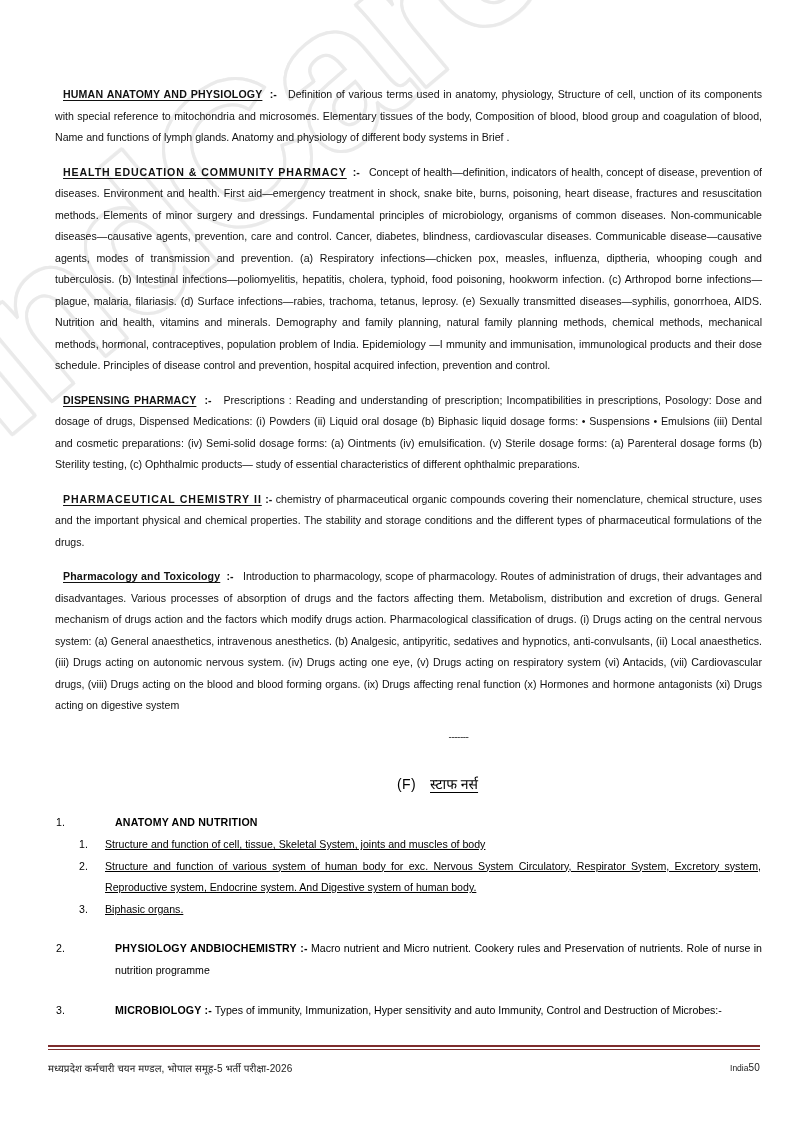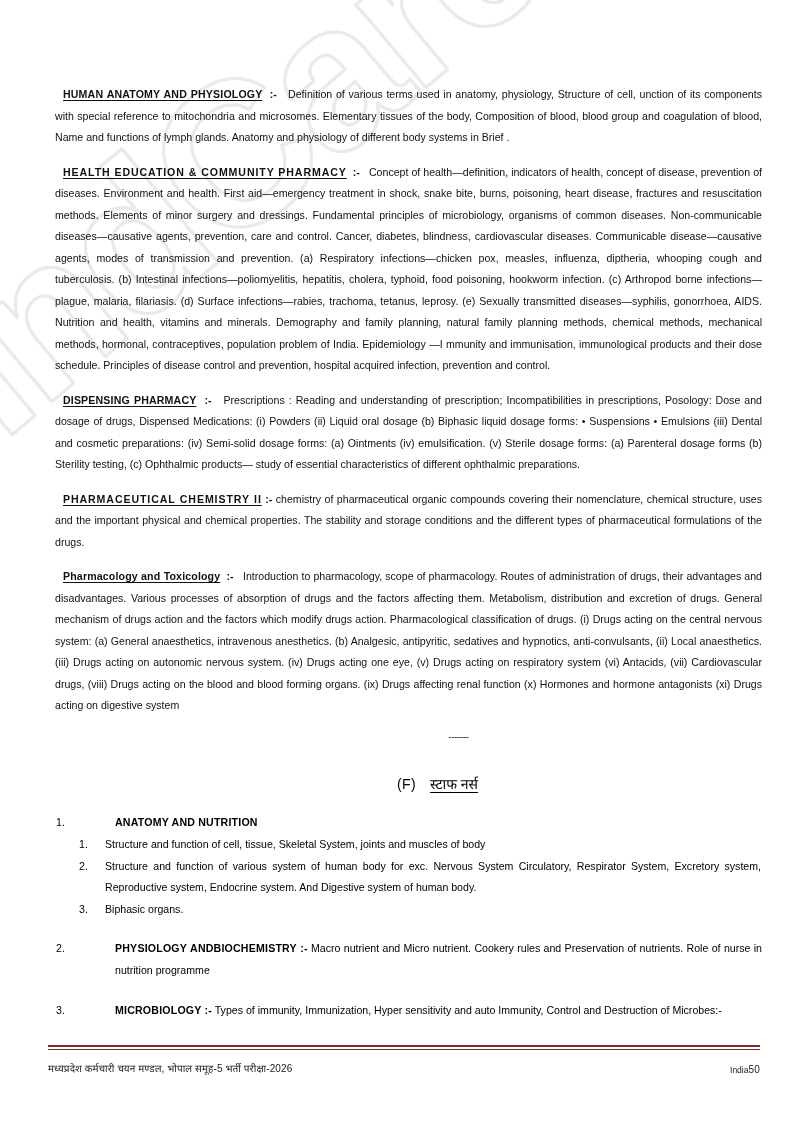--- a/index.html
+++ b/index.html
@@ -146,20 +146,21 @@
   .lvl2 > .num {
     width: 50px;
     flex: 0 0 50px;
     padding-left: 24px;
     box-sizing: border-box;
   }
   .lvl2 > .txt {
     flex: 1 1 auto;
     text-align: justify;
     padding-right: 1px;
+    text-decoration: underline;
   }
 
   .gap-block { height: 18px; }
 
   
   .footer {
     position: absolute;
     left: 48px;
     right: 40px;
     bottom: 54px;
@@ -171,21 +172,21 @@
     width: 100%;
   }
   .footer-rule-gap { height: 1.5px; }
   .footer-rule-thin {
     height: 1.2px;
     background: #7d2d2d;
     width: 100%;
   }
   .footer-row {
     display: flex;
-    align-items: center;
+    align-items: flex-start;
     justify-content: space-between;
     margin-top: 12px;
   }
   .footer-left {
     font-size: 10px;
     line-height: 14px;
     color: #1a1a1a;
     letter-spacing: 0.1px;
   }
   .footer-right {

